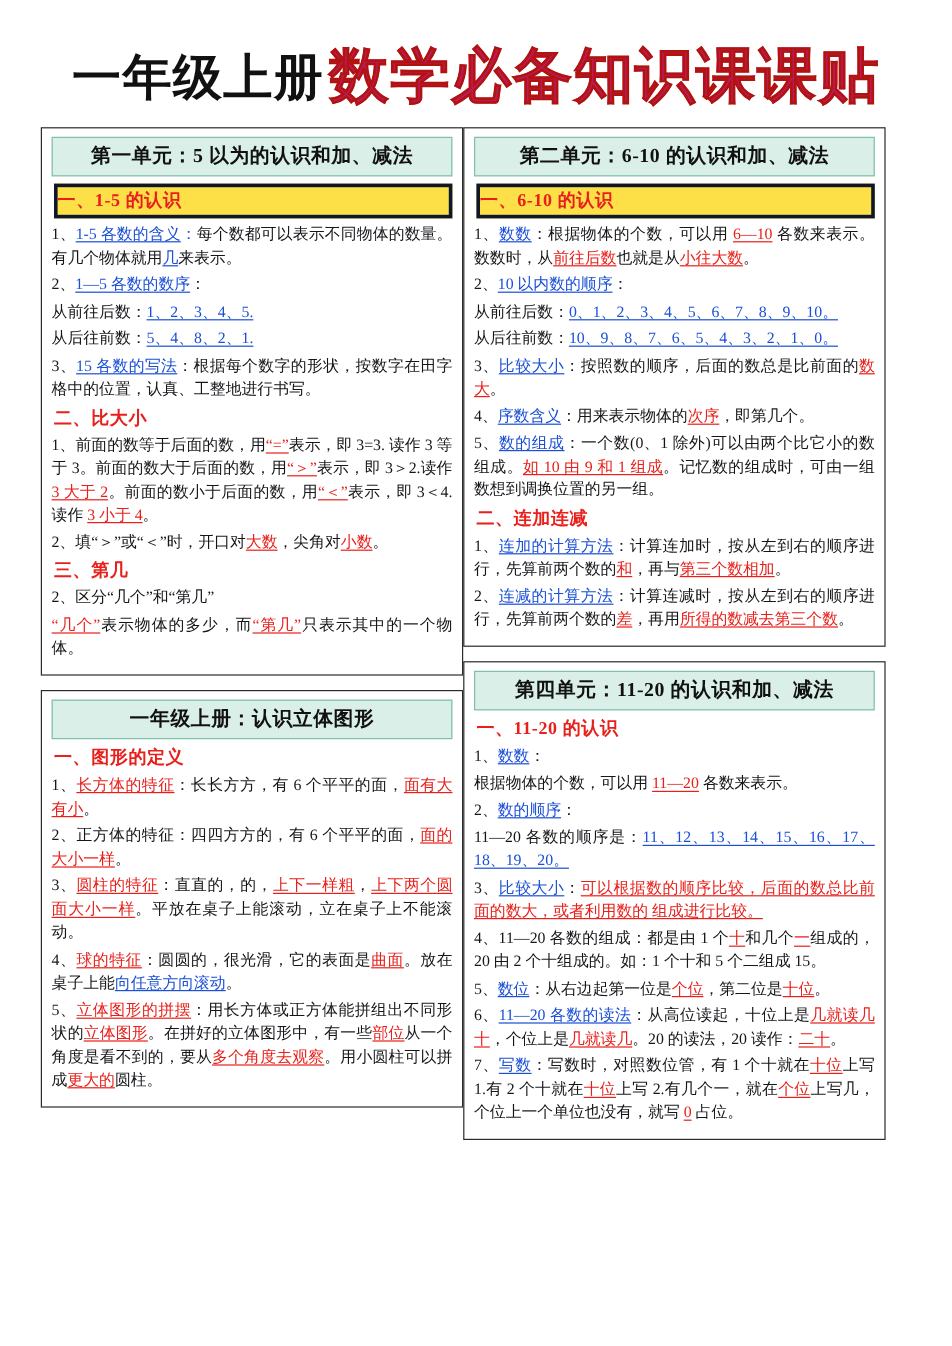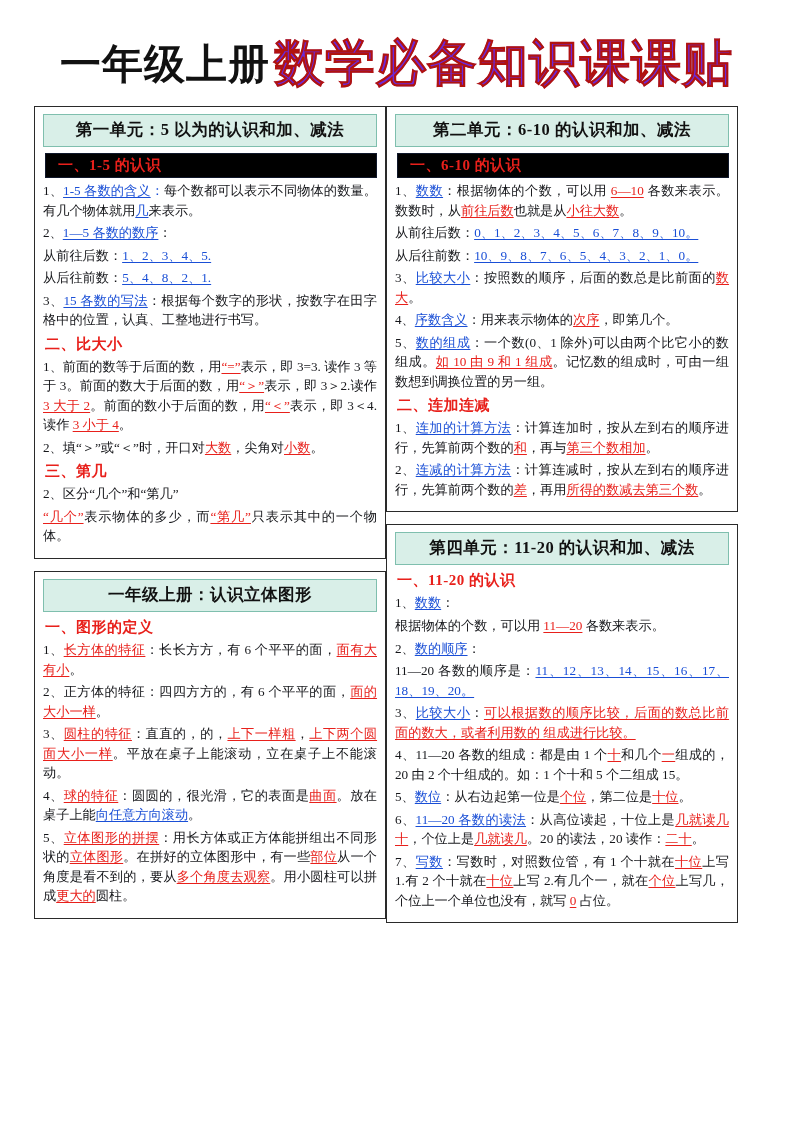--- a/index.html
+++ b/index.html
@@ -36,21 +36,21 @@
     font-size: 41px;
     color: #111;
     letter-spacing: 1px;
     line-height: 1;
     padding-bottom: 3px;
   }
   .title-b {
     font-family: "Liberation Serif", serif;
     font-weight: bold;
     font-size: 50px;
-    color: #6d28d9;
+    color: #be185d;
     letter-spacing: 1px;
     line-height: 1;
     -webkit-text-stroke: 0.6px #b1130f;
   }
   
   .columns {
     display: flex;
     align-items: flex-start;
   }
   .col {
@@ -79,23 +79,23 @@
   }
   .sub-head {
     color: #e8201b;
     font-family: "Liberation Serif", serif;
     font-weight: bold;
     font-size: 15px;
     margin: 5px 0 3px 2px;
     letter-spacing: 0.5px;
   }
   .sub-head.boxed {
-    background: #000000;
-    border: 1px solid #0f172a;
-    padding: 2px 12px;
+    background: #fde047;
+    border: 3px solid #0f172a;
+    padding: 2px 0;
     display: block;
   }
   p.line {
     margin: 0 0 3px 0;
     font-family: "Liberation Serif", serif;
     font-size: 13.2px;
     line-height: 1.48;
     color: #15161a;
     text-align: justify;
   }
@@ -181,20 +181,23 @@
     <div class="col">
 
       <div class="card">
         <div class="unit-head">第二单元：6-10 的认识和加、减法</div>
 
         <div class="sub-head boxed">一、6-10 的认识</div>
         <p class="line">
           1、<span class="ub">数数</span>：根据物体的个数，可以用 <span class="ur">6—10</span> 各数来表示。数数时，从<span class="ur">前往后数</span>也就是从<span class="ur">小往大数</span>。
         </p>
         <p class="line">
+          2、<span class="ub">10 以内数的顺序</span>：
+        </p>
+        <p class="line">
           从前往后数：<span class="ub">0、1、2、3、4、5、6、7、8、9、10。</span>
         </p>
         <p class="line">
           从后往前数：<span class="ub">10、9、8、7、6、5、4、3、2、1、0。</span>
         </p>
         <p class="line">
           3、<span class="ub">比较大小</span>：按照数的顺序，后面的数总是比前面的<span class="ur">数大</span>。
         </p>
         <p class="line">
           4、<span class="ub">序数含义</span>：用来表示物体的<span class="ur">次序</span>，即第几个。

